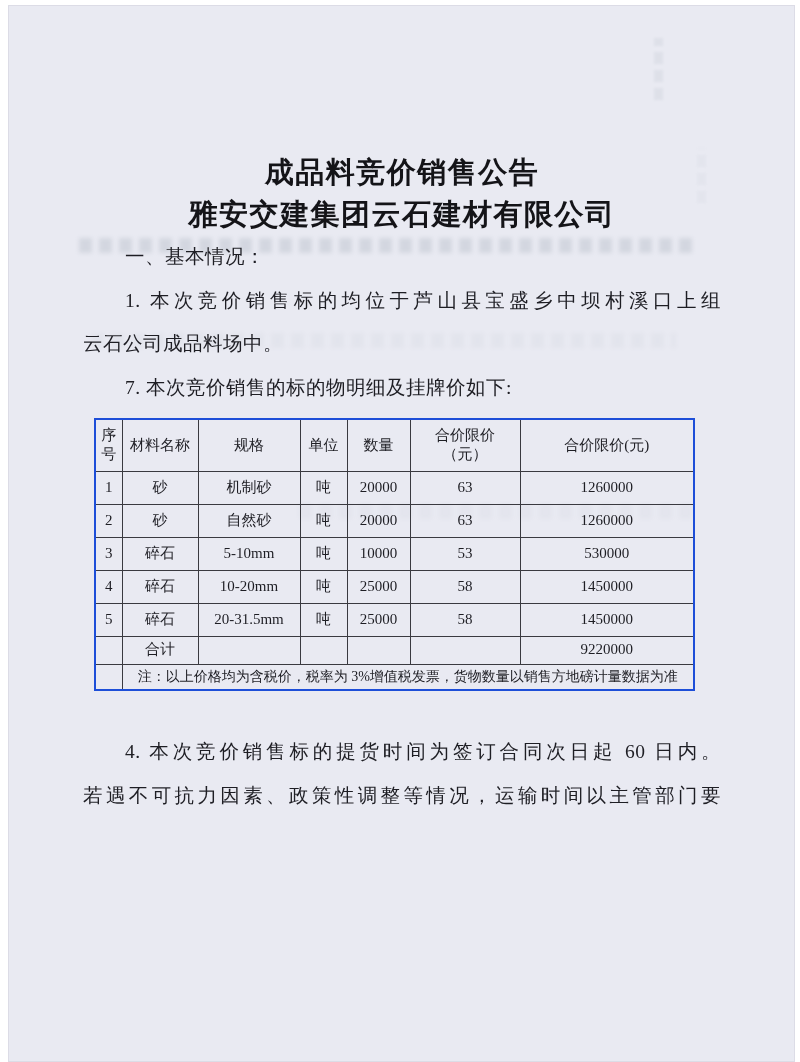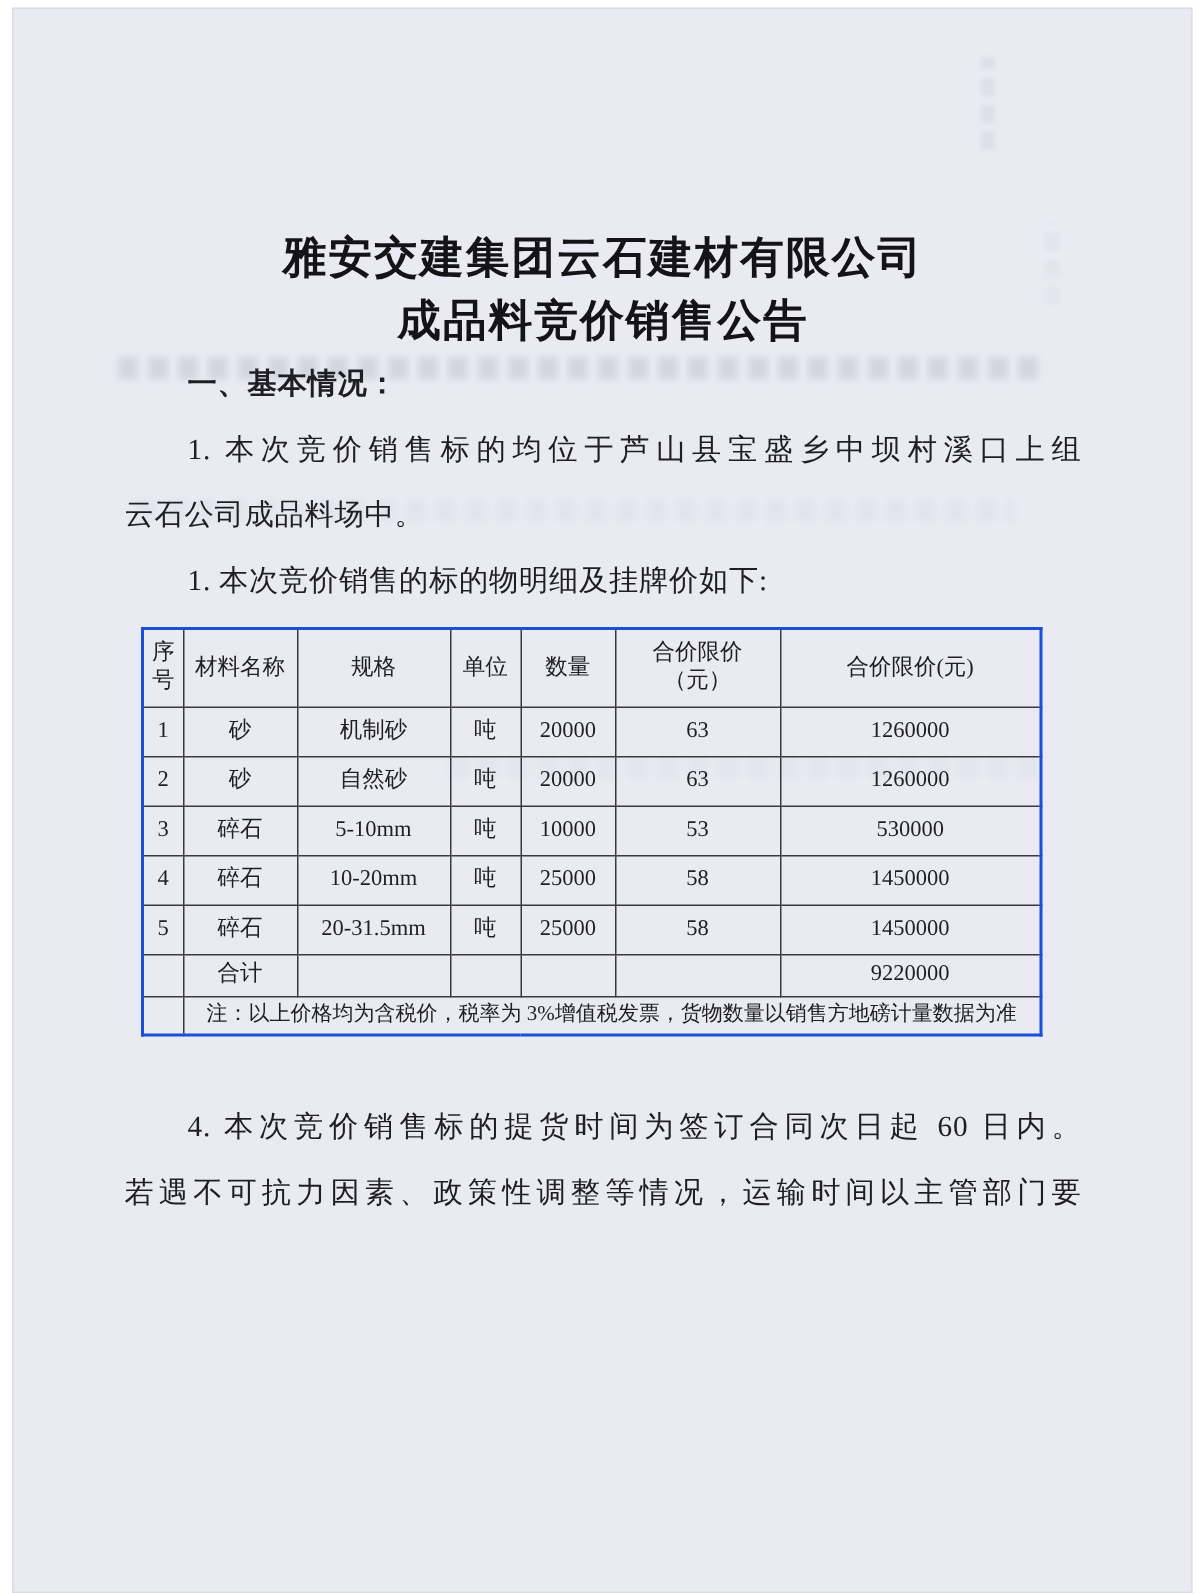--- a/index.html
+++ b/index.html
@@ -37,21 +37,21 @@
     color: #1e1e24;
     letter-spacing: 0.5px;
   }
   .line { line-height: 43.5px; }
   .jline {
     text-align: justify;
     text-align-last: justify;
     text-justify: inter-character;
   }
   .indent { text-indent: 42px; }
-  .bold { font-weight: bold; }
+  .bold { font-weight: normal; }
   .intro { margin-top: 51px; }
 
   table.price-table {
     border-collapse: collapse;
     table-layout: fixed;
     width: 599px;
     margin-left: 11px;
     margin-top: 9px;
     border: 2px solid #1d4ed8;
     font-size: 15px;
@@ -104,30 +104,30 @@
 
   <div class="smudge-h" style="left:70px; top:232px; width:618px; opacity:.5;"></div>
   <div class="smudge-h" style="left:82px; top:327px; width:585px; opacity:.14;"></div>
   <div class="smudge-h" style="left:290px; top:498px; width:395px; opacity:.13;"></div>
   <div class="smudge-v" style="left:645px; top:32px; height:62px; opacity:.3;"></div>
   <div class="smudge-v" style="left:688px; top:142px; height:55px; opacity:.15;"></div>
 
   <div class="content">
 
     <div class="doc-title">
+      <div>成品料竞价销售公告</div>
       <div>雅安交建集团云石建材有限公司</div>
-      <div>成品料竞价销售公告</div>
     </div>
 
 
     <div class="para">
       <div class="line bold indent">一、基本情况：</div>
       <div class="line jline indent">1. 本次竞价销售标的均位于芦山县宝盛乡中坝村溪口上组</div>
       <div class="line">云石公司成品料场中。</div>
-      <div class="line indent">1. 本次竞价销售的标的物明细及挂牌价如下:</div>
+      <div class="line indent">7. 本次竞价销售的标的物明细及挂牌价如下:</div>
     </div>
 
     <table class="price-table">
       <colgroup>
         <col style="width:27px">
           <col style="width:76px">
           <col style="width:102px">
         <col style="width:47px">
           <col style="width:63px">
           <col style="width:110px">

